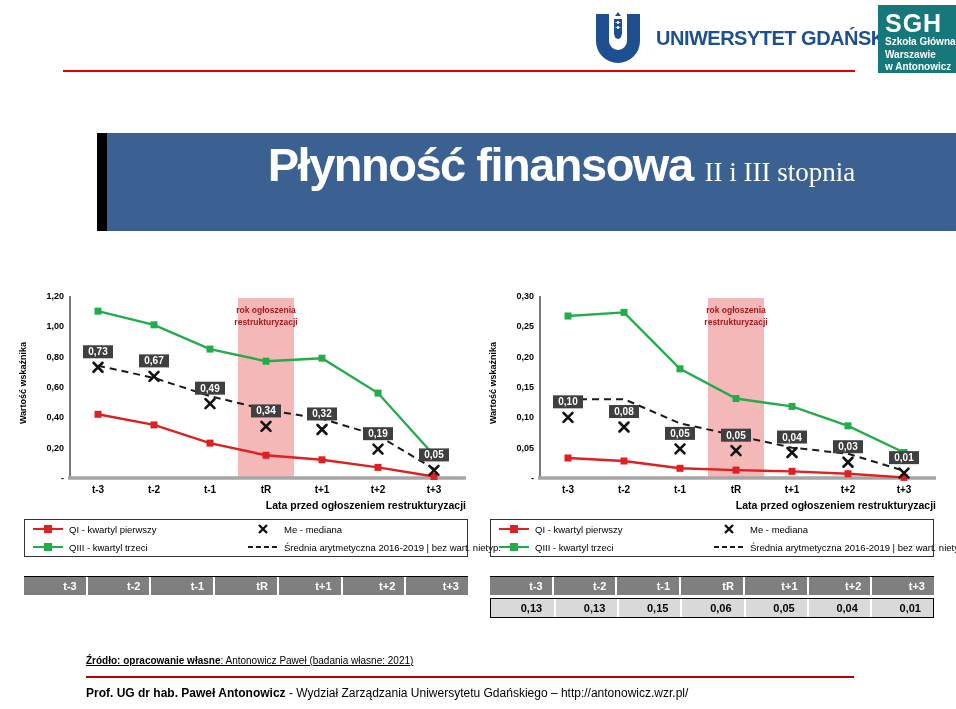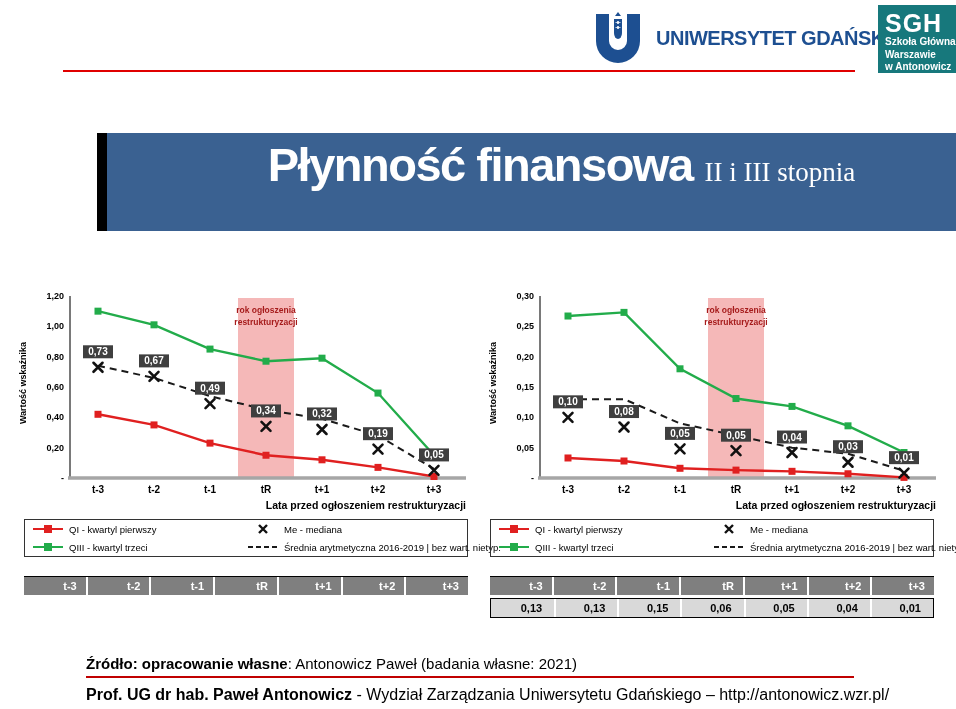--- a/index.html
+++ b/index.html
@@ -39,23 +39,23 @@
   .tables-row{position:absolute;top:576px;left:24px;display:flex;gap:22px;}
   .vtable{width:444px;}
   .thead{display:grid;grid-template-columns:repeat(7,1fr);gap:0 2px;border-top:1.5px solid #000;}
   .th{background:#7f7f7f;color:#fff;font-weight:700;font-size:11px;text-align:right;
     padding:2px 9px 2px 0;line-height:14px;}
   .tspacer{height:3px;}
   .tvals{display:grid;grid-template-columns:repeat(7,1fr);border:1.5px solid #000;background:#d9d9d9;}
   .td{font-weight:700;font-size:11px;text-align:right;padding:2px 12px 2px 0;line-height:14px;border-left:2px solid #fff;}
   .td:first-child{border-left:none;}
   
-  .source{position:absolute;left:86px;top:655px;font-size:15px;white-space:nowrap;}
+  .source{position:absolute;left:86px;top:655px;font-size:10px;white-space:nowrap;text-decoration:underline;}
   .footer-rule{position:absolute;left:86px;top:676px;width:768px;height:2px;background:#c00000;}
-  .credit{position:absolute;left:86px;top:686px;font-size:16px;white-space:nowrap;}
+  .credit{position:absolute;left:86px;top:686px;font-size:12px;white-space:nowrap;}
   b{font-weight:700;}
 </style>
 </head>
 <body>
 
 <div class="ug-logo">
   <svg width="48" height="52" viewBox="0 0 48 52">
     <path d="M2 2 h13 v27 a9 9 0 0 0 18 0 V2 h13 v27 a22 22 0 0 1 -44 0 Z" fill="#1d4f91"></path>
     <path d="M21 4 l3 -4 l3 4 z" fill="#1d4f91"></path>
     <path d="M20 7 h8 v14 a4 6 0 0 1 -8 0 z" fill="#1d4f91"></path>

